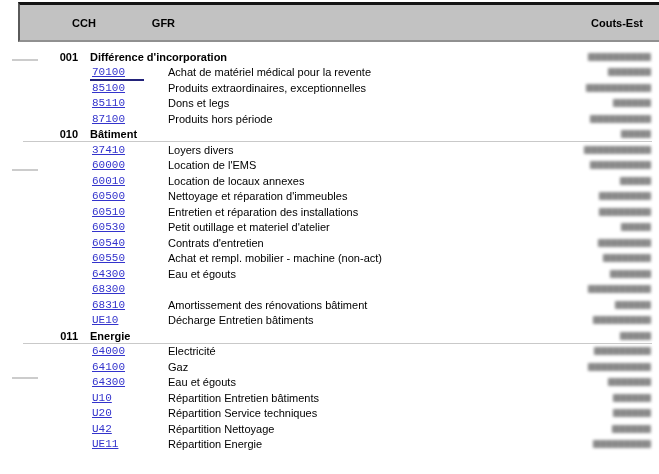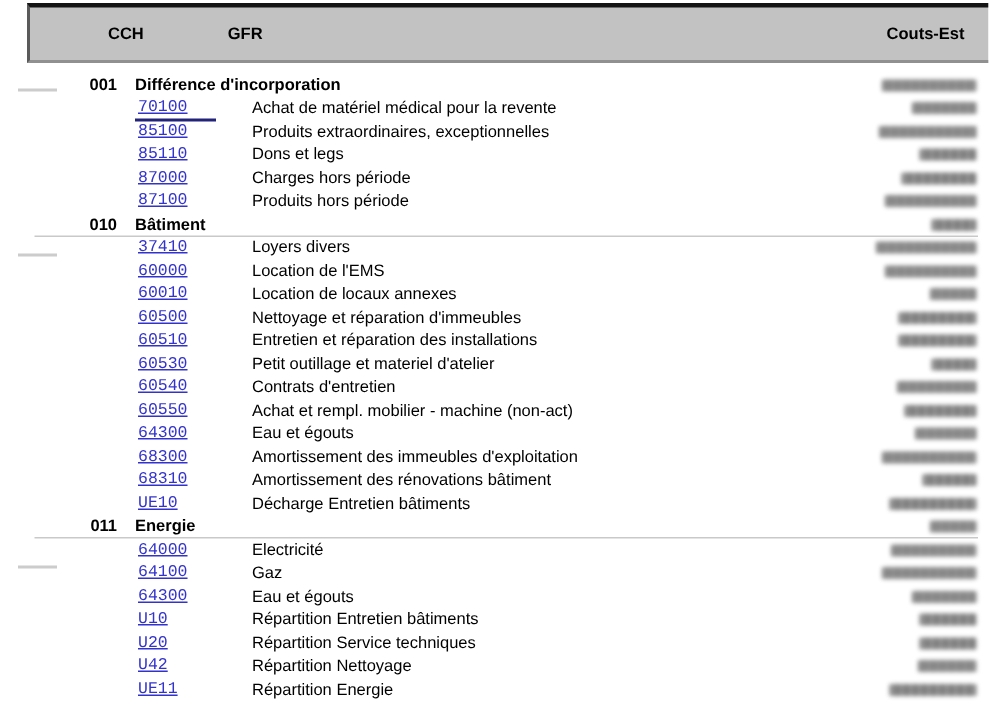--- a/index.html
+++ b/index.html
@@ -92,28 +92,20 @@
       <div class="row">
         <span class="c-cch"></span>
         <span class="c-code"><a class="gfr-link">85110</a></span>
         <span class="c-desc">Dons et legs</span>
         <span class="c-cost">
           <span class="smudge" style="width: 38px;"></span>
         </span>
       </div>
       <div class="row">
         <span class="c-cch"></span>
-        <span class="c-code"><a class="gfr-link">87000</a></span>
-        <span class="c-desc">Charges hors période</span>
-        <span class="c-cost">
-          <span class="smudge" style="width: 50px;"></span>
-        </span>
-      </div>
-      <div class="row">
-        <span class="c-cch"></span>
         <span class="c-code"><a class="gfr-link">87100</a></span>
         <span class="c-desc">Produits hors période</span>
         <span class="c-cost">
           <span class="smudge" style="width: 61px;"></span>
         </span>
       </div>
       <div class="row section has-sep">
         <span class="c-cch">010</span>
         <span class="c-title">Bâtiment</span>
         <span class="c-cost">
@@ -188,21 +180,20 @@
         <span class="c-cch"></span>
         <span class="c-code"><a class="gfr-link">64300</a></span>
         <span class="c-desc">Eau et égouts</span>
         <span class="c-cost">
           <span class="smudge" style="width: 41px;"></span>
         </span>
       </div>
       <div class="row">
         <span class="c-cch"></span>
         <span class="c-code"><a class="gfr-link">68300</a></span>
-        <span class="c-desc">Amortissement des immeubles d'exploitation</span>
         <span class="c-cost">
           <span class="smudge" style="width: 63px;"></span>
         </span>
       </div>
       <div class="row">
         <span class="c-cch"></span>
         <span class="c-code"><a class="gfr-link">68310</a></span>
         <span class="c-desc">Amortissement des rénovations bâtiment</span>
         <span class="c-cost">
           <span class="smudge" style="width: 36px;"></span>

